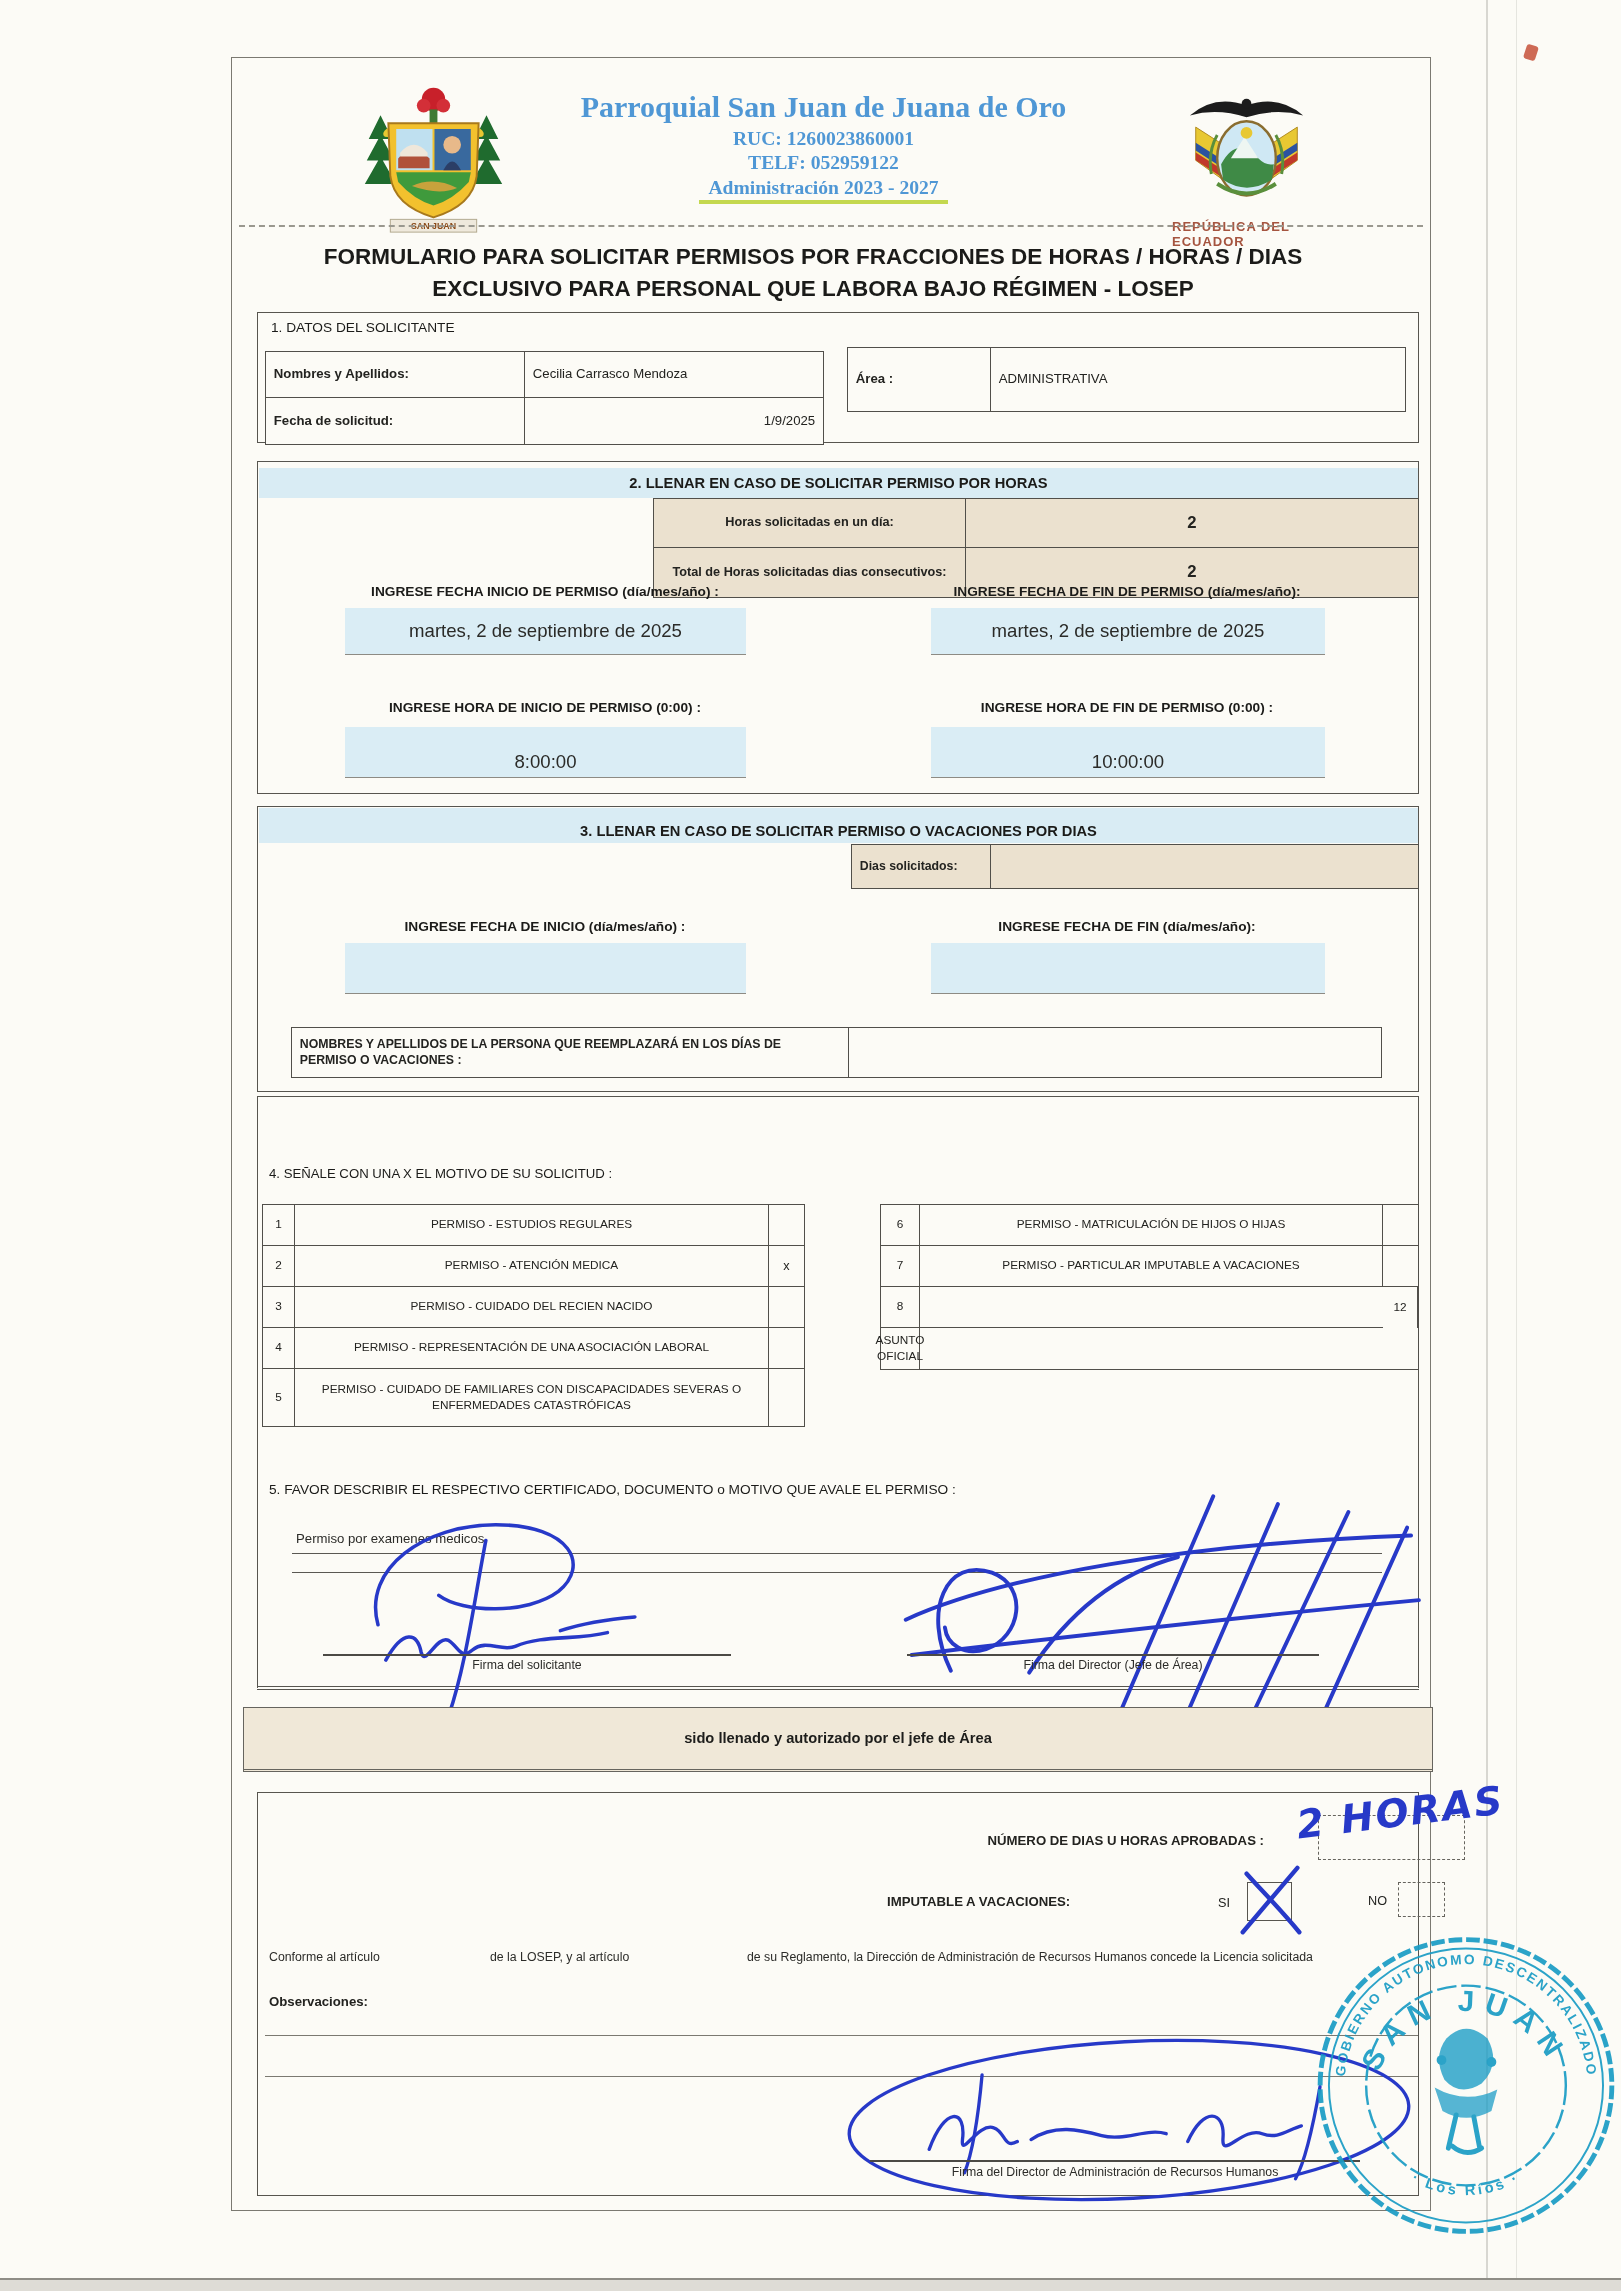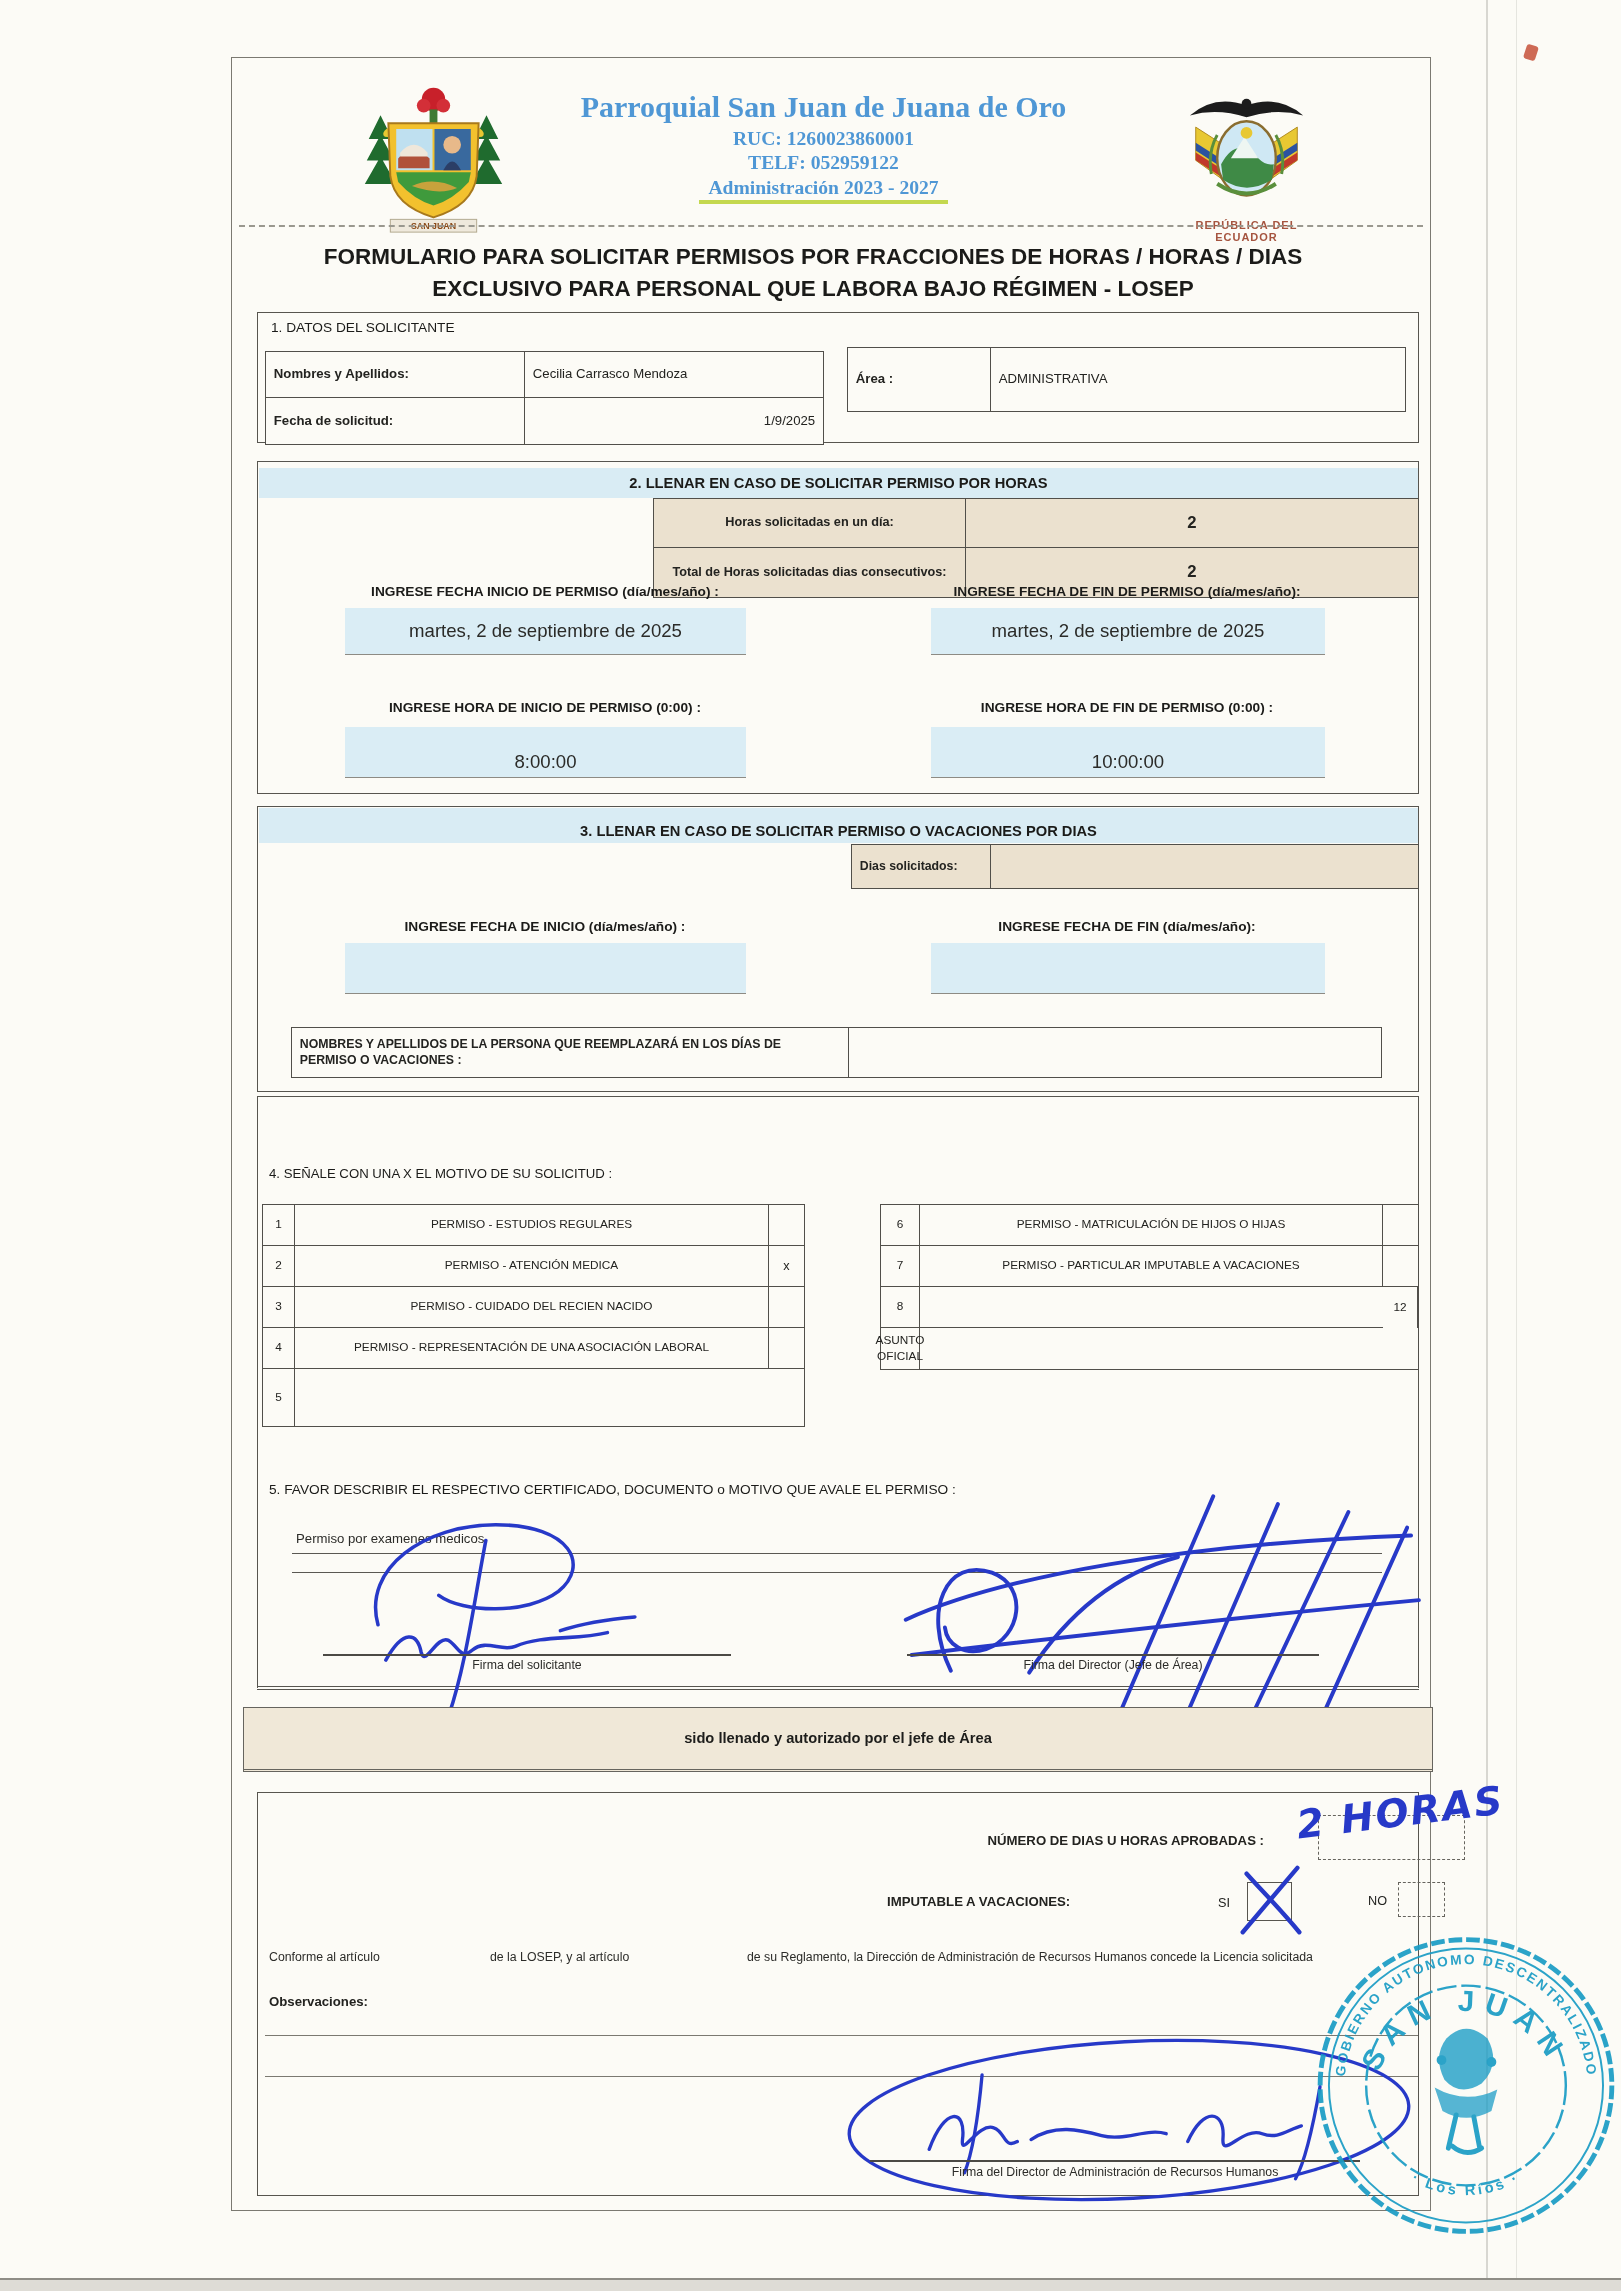--- a/index.html
+++ b/index.html
@@ -89,21 +89,21 @@
         <path d="M24,64 L52,82 L52,90 L24,72 Z" fill="#c0392b"></path>
         <path d="M128,64 L100,82 L100,90 L128,72 Z" fill="#c0392b"></path>
         <ellipse cx="76" cy="70" rx="30" ry="38" fill="#cfe8f4" stroke="#8a6d2f" stroke-width="2.5"></ellipse>
         <path d="M50,76 Q66,46 88,70 Q96,78 104,76 L102,92 Q76,108 52,92 Z" fill="#3f8a46"></path>
         <path d="M60,70 L74,48 L88,70 Z" fill="#eef6f2"></path>
         <circle cx="76" cy="44" r="6" fill="#e8c832"></circle>
         <path d="M46,96 Q76,116 106,96" stroke="#5a8f3c" stroke-width="4" fill="none"></path>
         <path d="M40,86 Q36,64 46,46 M112,86 Q116,64 106,46" stroke="#5a8f3c" stroke-width="3" fill="none"></path>
       </g>
     </svg>
-    <div style="text-align:center;font-size:11px;font-weight:bold;color:#a5543f;letter-spacing:1px;margin-top:3.9px;">REPÚBLICA DEL ECUADOR</div>
+    <div style="text-align:left;font-size:13px;font-weight:bold;color:#a5543f;letter-spacing:1px;margin-top:3.9px;">REPÚBLICA DEL ECUADOR</div>
   </div>
 
   <div class="abs" style="left:239px;top:225px;width:1184px;border-top:2px dashed #9a988f;"></div>
 
   <div class="abs" style="left:323px;top:241px;width:980px;text-align:center;font-weight:bold;font-size:22.5px;color:#1b1b19;line-height:1.4;">
     <div>FORMULARIO PARA SOLICITAR PERMISOS  POR FRACCIONES DE HORAS / HORAS / DIAS</div>
     <div>EXCLUSIVO PARA PERSONAL QUE LABORA BAJO RÉGIMEN - LOSEP</div>
   </div>
 
   <div class="box" style="left:257px;top:312px;width:1162px;height:131px;"></div>
@@ -186,20 +186,21 @@
     <div class="mc br bb">2</div>
     <div class="mc br bb">PERMISO - ATENCIÓN MEDICA</div>
     <div class="mc bb" style="font-size:12.7px;">x</div>
     <div class="mc br bb">3</div>
     <div class="mc br bb">PERMISO - CUIDADO DEL RECIEN NACIDO</div>
     <div class="mc bb"></div>
     <div class="mc br bb">4</div>
     <div class="mc br bb">PERMISO - REPRESENTACIÓN DE UNA ASOCIACIÓN LABORAL</div>
     <div class="mc bb"></div>
     <div class="mc br">5</div>
+    <div class="mc br">PERMISO - CUIDADO DE FAMILIARES CON DISCAPACIDADES SEVERAS O ENFERMEDADES CATASTRÓFICAS</div>
     <div class="mc"></div>
   </div>
 
   <div class="gtable" style="left:880px;top:1204px;width:539px;grid-template-columns:39px 1fr 35px;grid-template-rows:41px 41px 41px 41px;">
     <div class="mc br bb">6</div>
     <div class="mc br bb">PERMISO - MATRICULACIÓN DE HIJOS O HIJAS</div>
     <div class="mc bb"></div>
     <div class="mc br bb">7</div>
     <div class="mc br bb">PERMISO - PARTICULAR IMPUTABLE A VACACIONES</div>
     <div class="mc bb"></div>

